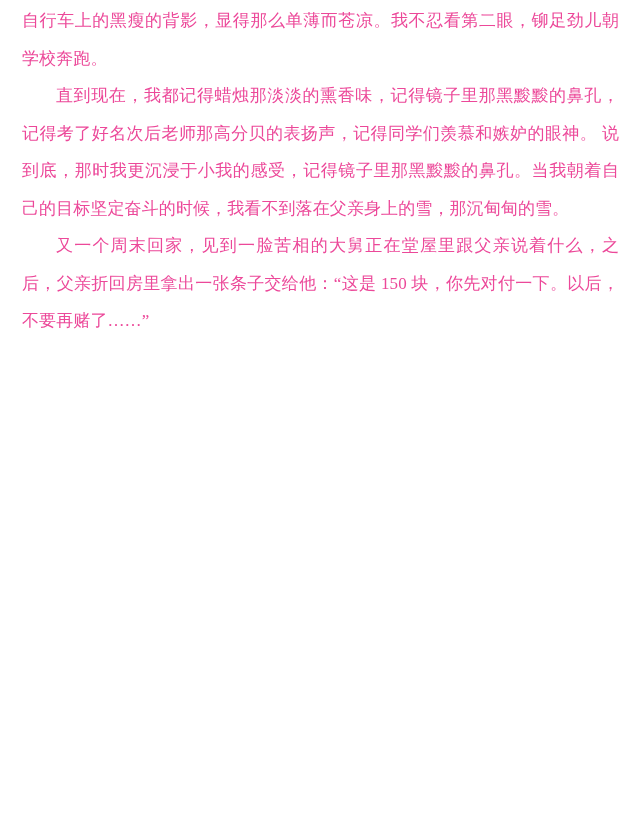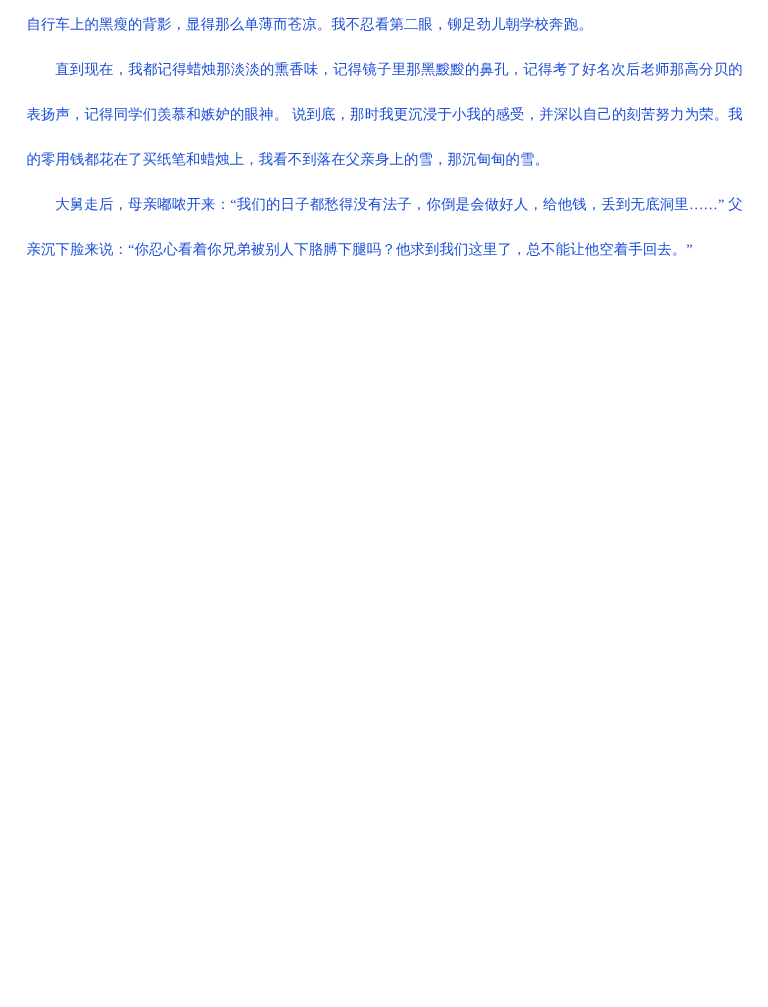--- a/index.html
+++ b/index.html
@@ -14,38 +14,38 @@
   }
   .doc-page {
     box-sizing: border-box;
     width: 640px;
     height: 839px;
     padding: 2px 21px 0 22px;
     background: #ffffff;
   }
   .doc-text {
     font-family: "Liberation Serif", "DejaVu Serif", serif;
-    font-size: 12px;
+    font-size: 17px;
     line-height: 37.5px;
-    color: #1d4ed8;
+    color: #ec4899;
     text-align: justify;
     text-justify: inter-ideograph;
     letter-spacing: 0.1px;
   }
   .doc-text p.para {
     margin: 0;
     padding: 0;
     text-indent: 2em;
   }
   .doc-text p.para.no-indent {
     text-indent: 0;
   }
 </style>
 </head>
 <body>
 
 <div class="doc-page">
   <div class="doc-text">
     <p class="para no-indent">自行车上的黑瘦的背影，显得那么单薄而苍凉。我不忍看第二眼，铆足劲儿朝学校奔跑。</p>
-    <p class="para">直到现在，我都记得蜡烛那淡淡的熏香味，记得镜子里那黑黢黢的鼻孔，记得考了好名次后老师那高分贝的表扬声，记得同学们羡慕和嫉妒的眼神。 说到底，那时我更沉浸于小我的感受，并深以自己的刻苦努力为荣。我的零用钱都花在了买纸笔和蜡烛上，我看不到落在父亲身上的雪，那沉甸甸的雪。</p>
-    <p class="para">大舅走后，母亲嘟哝开来：“我们的日子都愁得没有法子，你倒是会做好人，给他钱，丢到无底洞里……” 父亲沉下脸来说：“你忍心看着你兄弟被别人下胳膊下腿吗？他求到我们这里了，总不能让他空着手回去。”</p>
+    <p class="para">直到现在，我都记得蜡烛那淡淡的熏香味，记得镜子里那黑黢黢的鼻孔，记得考了好名次后老师那高分贝的表扬声，记得同学们羡慕和嫉妒的眼神。 说到底，那时我更沉浸于小我的感受，记得镜子里那黑黢黢的鼻孔。当我朝着自己的目标坚定奋斗的时候，我看不到落在父亲身上的雪，那沉甸甸的雪。</p>
+    <p class="para">又一个周末回家，见到一脸苦相的大舅正在堂屋里跟父亲说着什么，之后，父亲折回房里拿出一张条子交给他：“这是 150 块，你先对付一下。以后，不要再赌了……”</p>
   </div>
 </div>
 
 </body></html>

